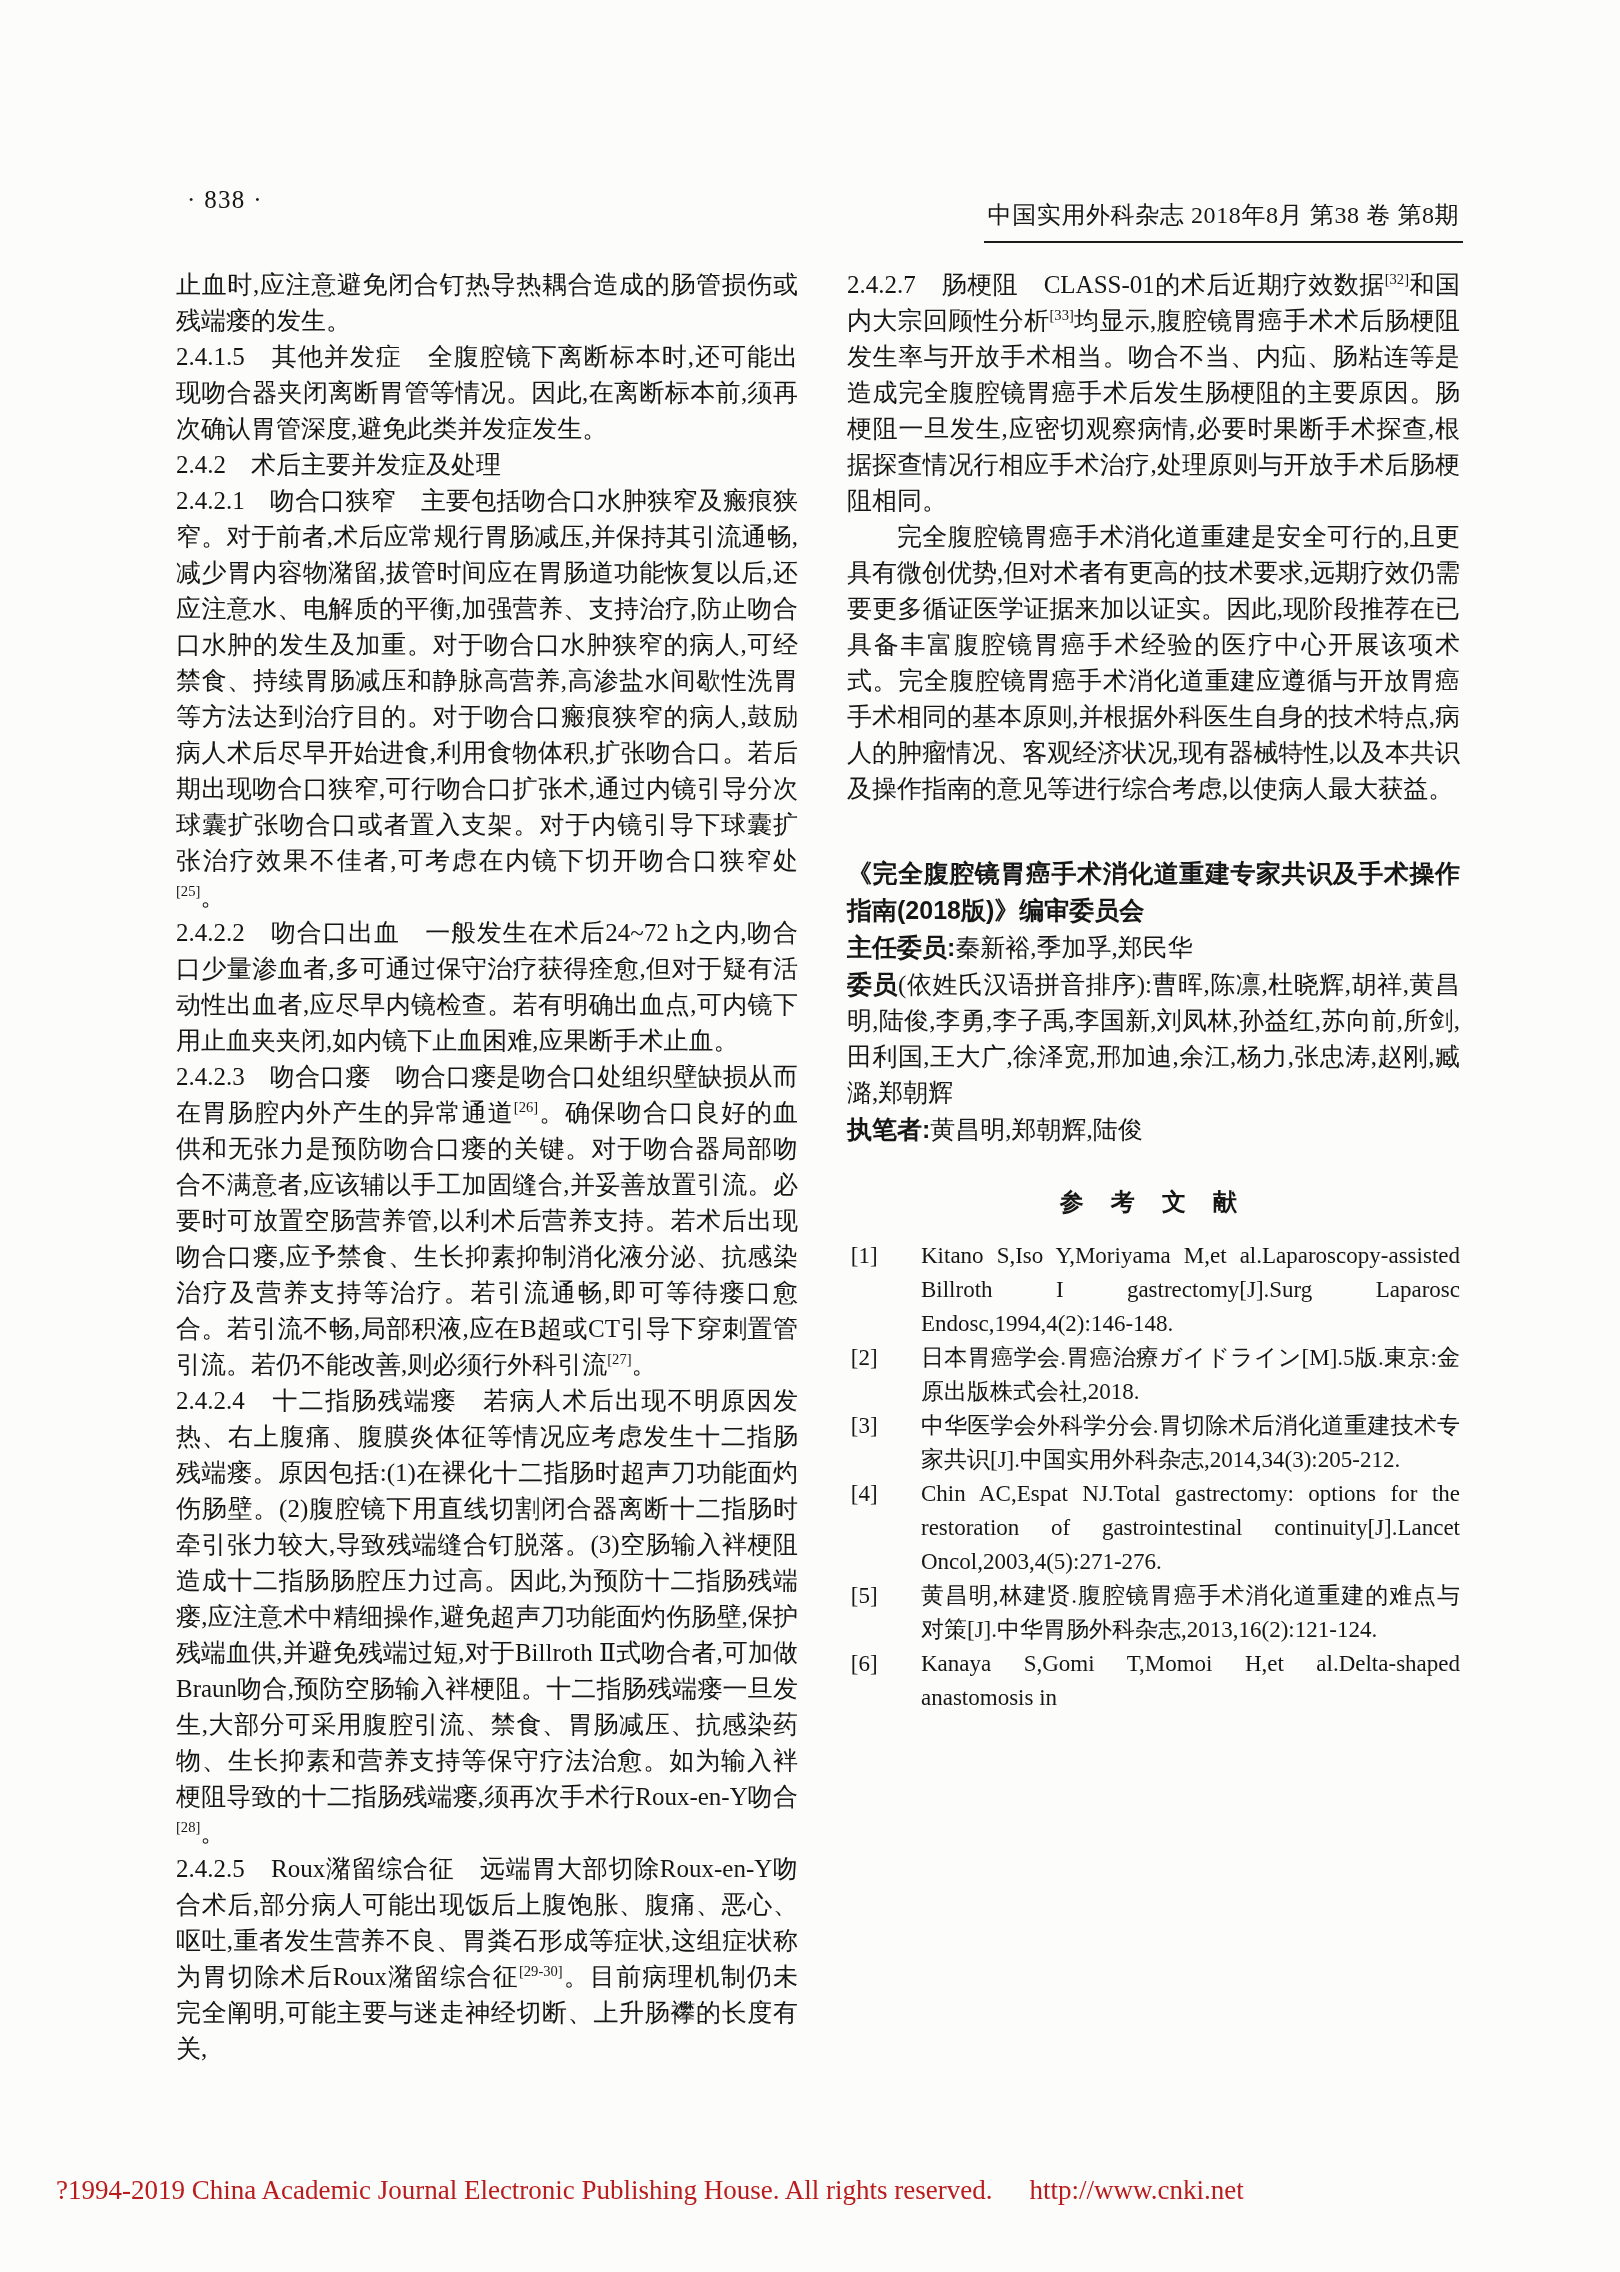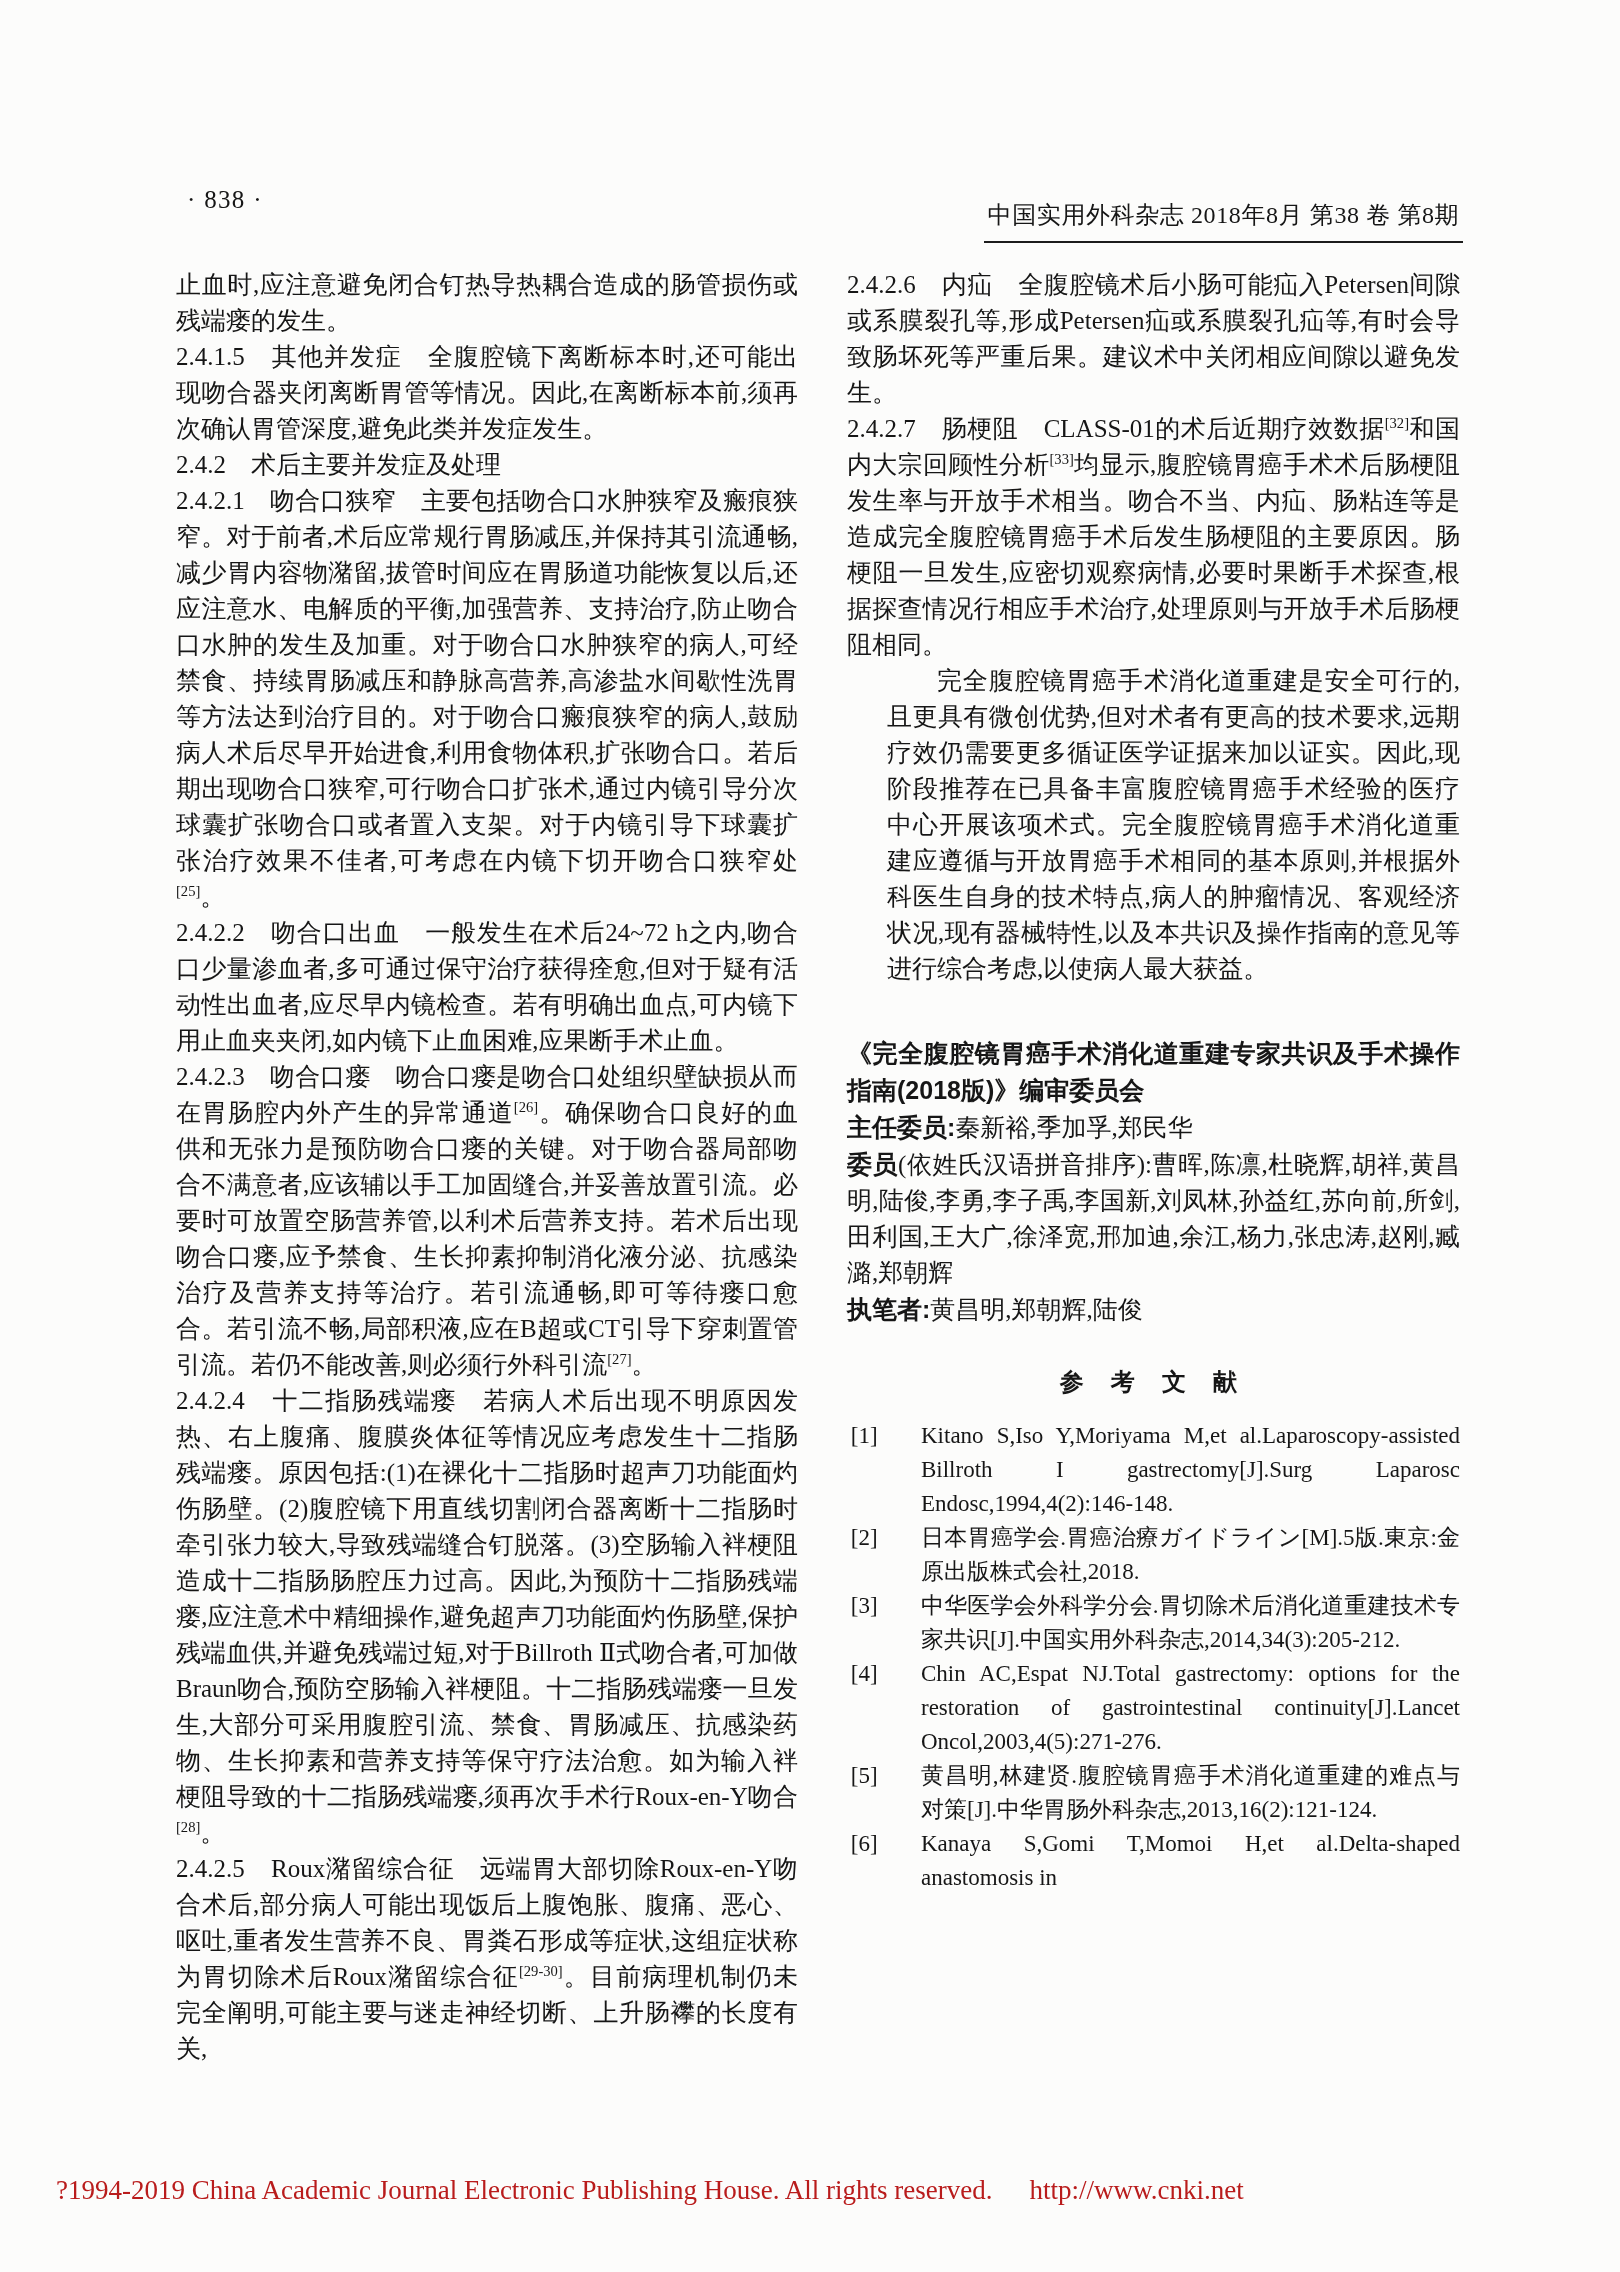--- a/index.html
+++ b/index.html
@@ -25,21 +25,21 @@
   }
   
   .col{
     position:absolute;top:267px;
     font-size:25px;line-height:36px;
     text-align:justify;
   }
   .col-left{left:176px;width:622px;}
   .col-right{left:847px;width:613px;}
   .body-p{margin:0;}
-  .body-p.indent{text-indent:50px;margin-left:40px;}
+  .body-p.indent{text-indent:50px;}
   .sup{
     font-size:14.6px;
     vertical-align:super;
     line-height:0;
   }
   
   .committee-heading{
     margin:48px 0 0 0;
     font-family:"Liberation Sans","DejaVu Sans",sans-serif;
     font-weight:bold;
@@ -88,21 +88,20 @@
       <p class="body-p"><span>止血时,应注意避免闭合钉热导热耦合造成的肠管损伤或残端瘘的发生。</span></p>
       <p class="body-p"><span>2.4.1.5　其他并发症　全腹腔镜下离断标本时,还可能出现吻合器夹闭离断胃管等情况。因此,在离断标本前,须再次确认胃管深度,避免此类并发症发生。</span></p>
       <p class="body-p"><span>2.4.2　术后主要并发症及处理</span></p>
       <p class="body-p"><span>2.4.2.1　吻合口狭窄　主要包括吻合口水肿狭窄及瘢痕狭窄。对于前者,术后应常规行胃肠减压,并保持其引流通畅,减少胃内容物潴留,拔管时间应在胃肠道功能恢复以后,还应注意水、电解质的平衡,加强营养、支持治疗,防止吻合口水肿的发生及加重。对于吻合口水肿狭窄的病人,可经禁食、持续胃肠减压和静脉高营养,高渗盐水间歇性洗胃等方法达到治疗目的。对于吻合口瘢痕狭窄的病人,鼓励病人术后尽早开始进食,利用食物体积,扩张吻合口。若后期出现吻合口狭窄,可行吻合口扩张术,通过内镜引导分次球囊扩张吻合口或者置入支架。对于内镜引导下球囊扩张治疗效果不佳者,可考虑在内镜下切开吻合口狭窄处</span><span class="sup">[25]</span><span>。</span></p>
       <p class="body-p"><span>2.4.2.2　吻合口出血　一般发生在术后24~72 h之内,吻合口少量渗血者,多可通过保守治疗获得痊愈,但对于疑有活动性出血者,应尽早内镜检查。若有明确出血点,可内镜下用止血夹夹闭,如内镜下止血困难,应果断手术止血。</span></p>
       <p class="body-p"><span>2.4.2.3　吻合口瘘　吻合口瘘是吻合口处组织壁缺损从而在胃肠腔内外产生的异常通道</span><span class="sup">[26]</span><span>。确保吻合口良好的血供和无张力是预防吻合口瘘的关键。对于吻合器局部吻合不满意者,应该辅以手工加固缝合,并妥善放置引流。必要时可放置空肠营养管,以利术后营养支持。若术后出现吻合口瘘,应予禁食、生长抑素抑制消化液分泌、抗感染治疗及营养支持等治疗。若引流通畅,即可等待瘘口愈合。若引流不畅,局部积液,应在B超或CT引导下穿刺置管引流。若仍不能改善,则必须行外科引流</span><span class="sup">[27]</span><span>。</span></p>
       <p class="body-p"><span>2.4.2.4　十二指肠残端瘘　若病人术后出现不明原因发热、右上腹痛、腹膜炎体征等情况应考虑发生十二指肠残端瘘。原因包括:(1)在裸化十二指肠时超声刀功能面灼伤肠壁。(2)腹腔镜下用直线切割闭合器离断十二指肠时牵引张力较大,导致残端缝合钉脱落。(3)空肠输入袢梗阻造成十二指肠肠腔压力过高。因此,为预防十二指肠残端瘘,应注意术中精细操作,避免超声刀功能面灼伤肠壁,保护残端血供,并避免残端过短,对于Billroth Ⅱ式吻合者,可加做Braun吻合,预防空肠输入袢梗阻。十二指肠残端瘘一旦发生,大部分可采用腹腔引流、禁食、胃肠减压、抗感染药物、生长抑素和营养支持等保守疗法治愈。如为输入袢梗阻导致的十二指肠残端瘘,须再次手术行Roux-en-Y吻合</span><span class="sup">[28]</span><span>。</span></p>
       <p class="body-p"><span>2.4.2.5　Roux潴留综合征　远端胃大部切除Roux-en-Y吻合术后,部分病人可能出现饭后上腹饱胀、腹痛、恶心、呕吐,重者发生营养不良、胃粪石形成等症状,这组症状称为胃切除术后Roux潴留综合征</span><span class="sup">[29-30]</span><span>。目前病理机制仍未完全阐明,可能主要与迷走神经切断、上升肠襻的长度有关,</span></p>
     </div>
   <div class="col col-right" id="col-right">
-      <p class="body-p"><span>2.4.2.6　内疝　全腹腔镜术后小肠可能疝入Petersen间隙或系膜裂孔等,形成Petersen疝或系膜裂孔疝等,有时会导致肠坏死等严重后果。建议术中关闭相应间隙以避免发生。</span></p>
       <p class="body-p"><span>2.4.2.7　肠梗阻　CLASS-01的术后近期疗效数据</span><span class="sup">[32]</span><span>和国内大宗回顾性分析</span><span class="sup">[33]</span><span>均显示,腹腔镜胃癌手术术后肠梗阻发生率与开放手术相当。吻合不当、内疝、肠粘连等是造成完全腹腔镜胃癌手术后发生肠梗阻的主要原因。肠梗阻一旦发生,应密切观察病情,必要时果断手术探查,根据探查情况行相应手术治疗,处理原则与开放手术后肠梗阻相同。</span></p>
       <p class="body-p indent"><span>完全腹腔镜胃癌手术消化道重建是安全可行的,且更具有微创优势,但对术者有更高的技术要求,远期疗效仍需要更多循证医学证据来加以证实。因此,现阶段推荐在已具备丰富腹腔镜胃癌手术经验的医疗中心开展该项术式。完全腹腔镜胃癌手术消化道重建应遵循与开放胃癌手术相同的基本原则,并根据外科医生自身的技术特点,病人的肿瘤情况、客观经济状况,现有器械特性,以及本共识及操作指南的意见等进行综合考虑,以使病人最大获益。</span></p>
       <p class="committee-heading">《完全腹腔镜胃癌手术消化道重建专家共识及手术操作指南(2018版)》编审委员会</p>
       <p class="committee-line"><span class="clabel">主任委员:</span><span>秦新裕,季加孚,郑民华</span></p>
       <p class="committee-line"><span class="clabel">委员</span><span>(依姓氏汉语拼音排序):</span><span>曹晖,陈凛,杜晓辉,胡祥,黄昌明,陆俊,李勇,李子禹,李国新,刘凤林,孙益红,苏向前,所剑,田利国,王大广,徐泽宽,邢加迪,余江,杨力,张忠涛,赵刚,臧潞,郑朝辉</span></p>
       <p class="committee-line"><span class="clabel">执笔者:</span><span>黄昌明,郑朝辉,陆俊</span></p>
       <p class="refs-heading">参 考 文 献</p>
       <div class="ref"><span class="ref-num">[1]</span><span class="ref-text">Kitano S,Iso Y,Moriyama M,et al.Laparoscopy-assisted Billroth I gastrectomy[J].Surg Laparosc Endosc,1994,4(2):146-148.</span></div>
       <div class="ref"><span class="ref-num">[2]</span><span class="ref-text">日本胃癌学会.胃癌治療ガイドライン[M].5版.東京:金原出版株式会社,2018.</span></div>
       <div class="ref"><span class="ref-num">[3]</span><span class="ref-text">中华医学会外科学分会.胃切除术后消化道重建技术专家共识[J].中国实用外科杂志,2014,34(3):205-212.</span></div>

